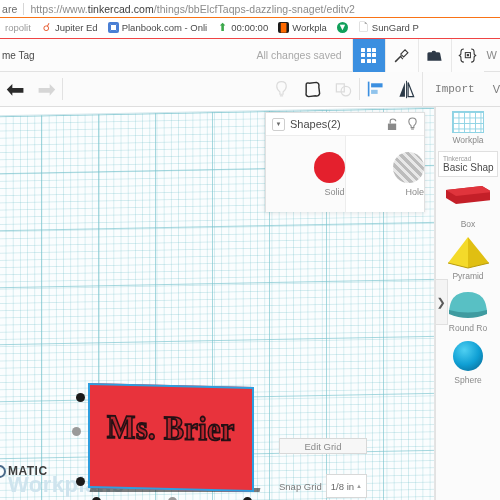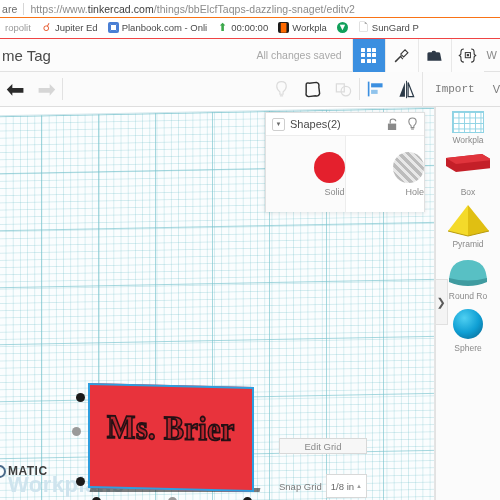--- a/index.html
+++ b/index.html
@@ -47,21 +47,21 @@
   .ico-brainpop { background: #1b1b1b; color: #ff6a00; font-size: 8px; font-weight: bold;}
   .ico-teach { background: #11a05a; border-radius: 50%; color: #fff; font-size: 9px; }
   .ico-doc { background: #ffffff; color: #9a9a9a; font-size: 11px; }
 
   
   .tc-topbar {
     position: absolute; left: 0; top: 39px; width: 500px; height: 33px;
     background: #fcfcfc; border-bottom: 1px solid #e2e2e2;
     display: flex; align-items: center;
   }
-  .tc-name { font-size: 15px; color: #4a4a4a; padding-left: 2px; white-space: nowrap; }
+  .tc-name { font-size: 10px; color: #4a4a4a; padding-left: 2px; white-space: nowrap; }
   .tc-saved {
     margin-left: auto; font-size: 10.5px; color: #a8a8a8; padding-right: 10px; white-space: nowrap;
   }
   .tc-modes { display: flex; height: 33px; align-items: stretch; }
   .tc-mode {
     width: 33px; display: flex; align-items: center; justify-content: center;
     border-left: 1px solid #e8e8e8; background: #fcfcfc;
   }
   .tc-mode.active { background: #3b8fe0; }
   .tc-mode .g { display: grid; grid-template-columns: repeat(3,1fr); gap: 1.5px; width: 15px; height: 15px; }
@@ -409,20 +409,24 @@
       </div>
     </div>
   </div>
 
   <div class="rsb">
     <div class="rsb-wp">
       <span class="wp-ico"></span>
       <span class="rsb-cap">Workpla</span>
     </div>
 
+    <div class="rsb-select">
+      <span class="sm">Tinkercad</span>
+      <span class="bg">Basic Shap</span>
+    </div>
 
     <div class="rsb-item">
       <span class="shp">
         <svg width="44" height="30" viewBox="0 0 44 30">
           <path d="M0 6 L36 2 L46 8 L46 16 L10 20 L0 14 Z" fill="#c41f28"></path>
           <path d="M0 6 L36 2 L46 8 L10 12 Z" fill="#e0343c"></path>
         </svg>
       </span>
       <span class="rsb-cap">Box</span>
     </div>

